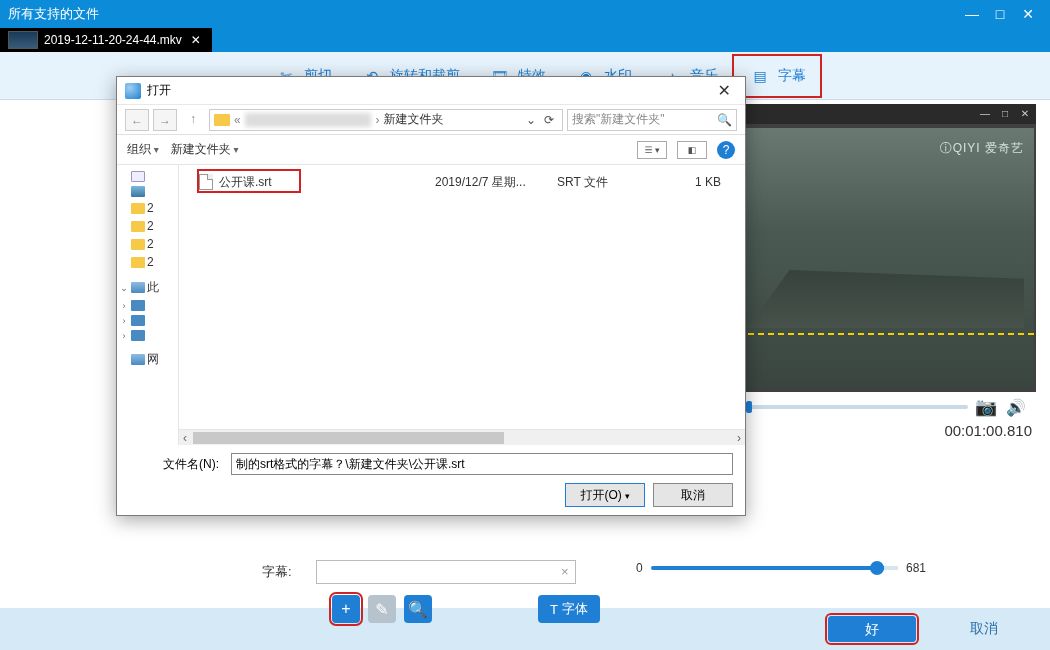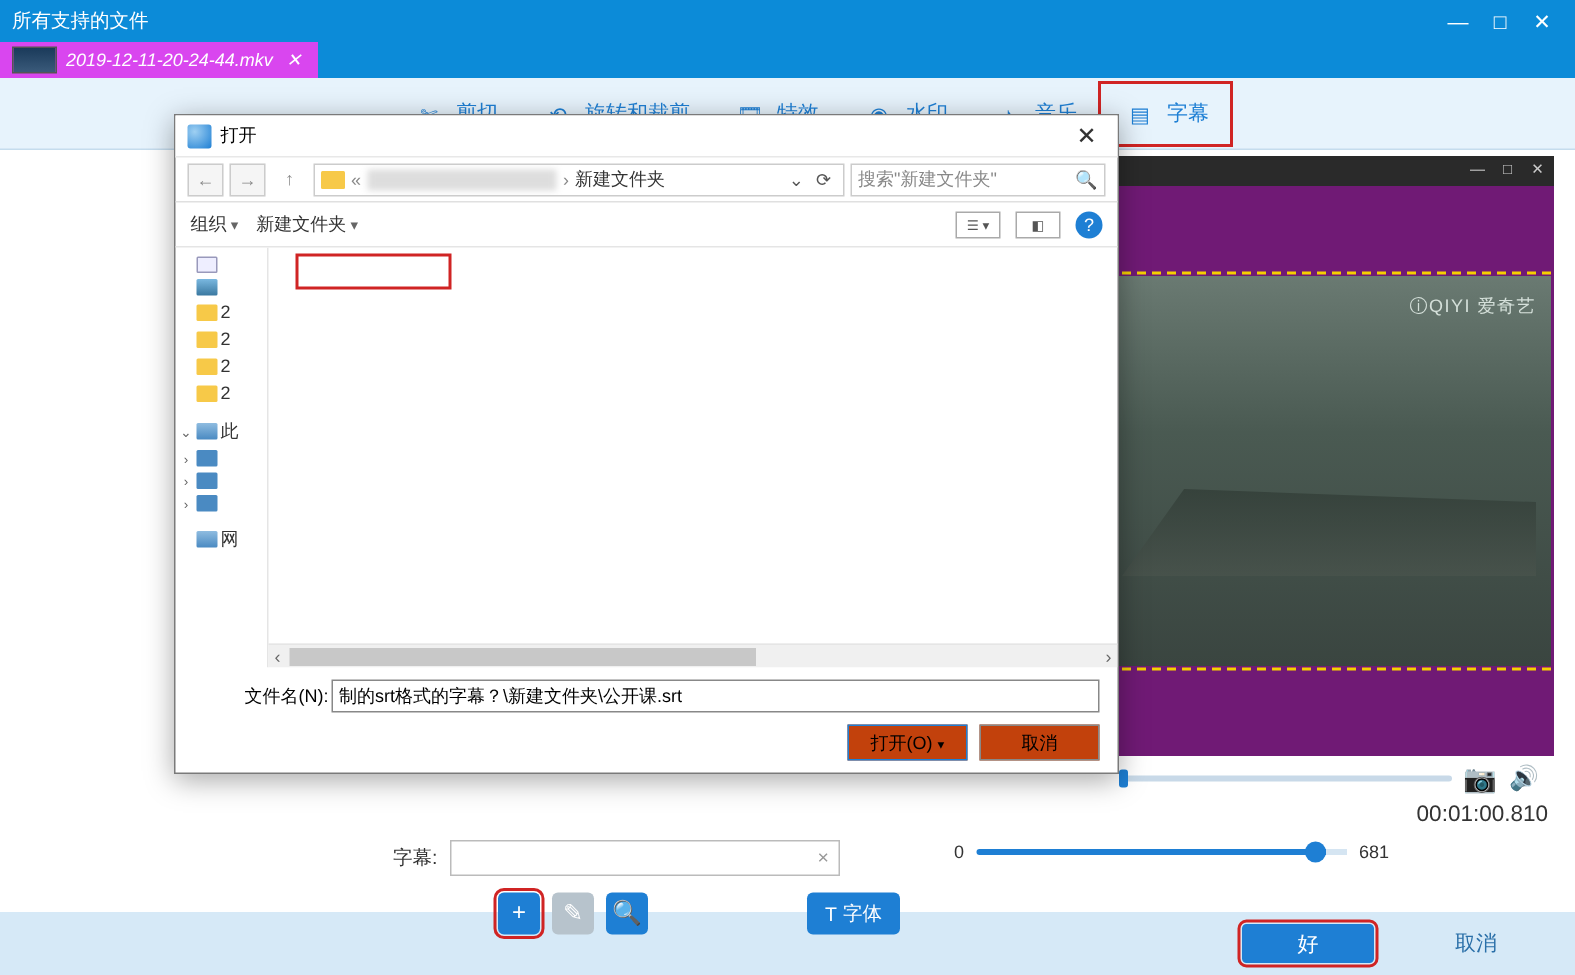--- a/index.html
+++ b/index.html
@@ -3,46 +3,46 @@
 <meta charset="utf-8">
 <style>
 * { margin: 0; padding: 0; box-sizing: border-box; font-family: "Microsoft YaHei", sans-serif; }
 body { width: 1050px; height: 650px; overflow: hidden; background: #fff; }
 
 .titlebar { height: 28px; background: #0c8bd8; color: #fff; display: flex; align-items: center; padding: 0 8px; font-size: 13px; }
 .titlebar .spacer { flex: 1; }
 .titlebar .win-btn { width: 28px; text-align: center; cursor: pointer; font-size: 14px; }
 
 .file-row { height: 24px; background: #0c8bd8; display: flex; align-items: center; }
-.file-tab { background: #d946ef; color: #fff; display: flex; align-items: center; padding: 0 8px; height: 24px; font-size: 12px; gap: 6px; font-style: italic; }
+.file-tab { background: #000000; color: #fff; display: flex; align-items: center; padding: 0 8px; height: 24px; font-size: 12px; gap: 6px; }
 .file-tab .thumb { width: 30px; height: 18px; background: linear-gradient(#1a3a5a,#3a5a7a); border: 1px solid #555; }
 .file-tab .x { cursor: pointer; padding: 0 3px; }
 
 .toolbar { height: 48px; background: #e7f3fc; display: flex; align-items: center; padding: 0 30px 0 260px; gap: 0; border-bottom: 1px solid #c5dced; }
 .tool-btn { display: flex; align-items: center; gap: 6px; padding: 0 14px; height: 44px; color: #1e7fd4; font-size: 14px; cursor: pointer; }
 .tool-btn.sel { border: 2px solid #d02424; }
 .tool-ico { width: 24px; height: 24px; display: inline-flex; align-items: center; justify-content: center; }
 
 .main { position: relative; height: 508px; background: #fff; }
 .preview { position: absolute; right: 14px; top: 4px; width: 300px; }
 .preview-head { height: 20px; background: #2a2a2a; display: flex; justify-content: flex-end; align-items: center; padding: 0 4px; gap: 6px; }
 .preview-head span { width: 14px; height: 14px; color: #ccc; font-size: 10px; text-align: center; line-height: 14px; cursor: pointer; }
-.preview-vid { height: 380px; background: #701a75; display: flex; flex-direction: column; justify-content: center; position: relative; }
+.preview-vid { height: 268px; background: #404040; display: flex; flex-direction: column; justify-content: center; position: relative; }
 .vid-img { height: 260px; margin: 0 2px; background: linear-gradient(#6a7a72 0%, #4a5a52 40%, #3a4540 100%); position: relative; }
 .vid-water { position: absolute; top: 12px; right: 10px; color: #d5e0da; font-size: 12px; letter-spacing: 1px; }
 .vid-roof { position: absolute; bottom: 60px; left: 10px; right: 10px; height: 58px; background: linear-gradient(#2f3a34,#4a544d); clip-path: polygon(0 100%, 15% 0, 100% 15%, 100% 100%); opacity: .7; }
 .vid-dash { position: absolute; left: 2px; right: 2px; border-top: 2px dashed #f5d000; }
 .timeline { display: flex; align-items: center; gap: 8px; padding: 4px 10px; }
 .timeline .track { flex: 1; height: 4px; background: #c8d9e8; border-radius: 2px; position: relative; }
 .timeline .track::before { content: ''; position: absolute; left: 0; width: 6px; height: 12px; top: -4px; background: #1e7fd4; border-radius: 2px; }
 .time-lbl { font-size: 15px; color: #333; }
 .cam-ico { color: #1e7fd4; font-size: 18px; }
 .snd-ico { color: #1e7fd4; font-size: 16px; }
 
-.sub-panel { position: absolute; left: 262px; top: 460px; display: flex; align-items: center; gap: 8px; }
+.sub-panel { position: absolute; left: 262px; top: 460px; display: flex; align-items: center; gap: 24px; }
 .sub-panel label { font-size: 13px; color: #333; }
 .sub-input { width: 260px; height: 24px; border: 1px solid #bbb; padding: 0 22px 0 6px; font-size: 12px; position: relative; }
 .sub-input .clr { position: absolute; right: 6px; top: 3px; color: #999; cursor: pointer; font-size: 13px; }
 
 .sub-btns { position: absolute; left: 332px; top: 495px; display: flex; gap: 8px; align-items: center; }
 .sq-btn { width: 28px; height: 28px; border-radius: 4px; display: flex; align-items: center; justify-content: center; color: #fff; cursor: pointer; font-size: 16px; }
 .sq-add { background: #1e7fd4; outline: 2px solid #d02424; outline-offset: 1px; }
 .sq-edit { background: #b7c3cc; }
 .sq-search { background: #1e7fd4; }
 .font-btn { margin-left: 98px; height: 28px; padding: 0 12px; background: #1e7fd4; color: #fff; border-radius: 4px; display: flex; align-items: center; gap: 4px; font-size: 13px; cursor: pointer; }
@@ -105,27 +105,27 @@
 .file-list { flex: 1; padding: 6px 0 0 20px; position: relative; }
 .file-row-item { display: flex; align-items: center; height: 22px; color: #333; cursor: pointer; }
 .file-hl { position: absolute; left: 18px; top: 4px; width: 104px; height: 24px; border: 2px solid #d02424; pointer-events: none; }
 .f-ico { width: 14px; height: 16px; background: #fff; border: 1px solid #999; margin-right: 6px; position: relative; }
 .f-ico::before { content: ''; position: absolute; right: -1px; top: -1px; width: 5px; height: 5px; background: #eee; border-left: 1px solid #999; border-bottom: 1px solid #999; }
 
 .scroll-h { height: 16px; border-top: 1px solid #e5e5e5; background: #f0f0f0; display: flex; align-items: center; }
 .scroll-h .thumb-h { width: 55%; height: 12px; background: #c8c8c8; margin-left: 2px; }
 
 .dlg-foot { padding: 8px 12px; display: flex; flex-direction: column; gap: 8px; }
-.fn-row { display: flex; align-items: center; gap: 2px; justify-content: center; }
+.fn-row { display: flex; align-items: center; gap: 12px; justify-content: center; }
 .fn-row label { width: 90px; text-align: right; }
 .fn-input { flex: 1; height: 22px; border: 1px solid #888; padding: 0 4px; font-size: 12px; }
 .filter-sel { width: 184px; height: 22px; border: 1px solid #888; padding: 0 4px; display: flex; align-items: center; cursor: pointer; }
 .filter-sel::after { content: '⌄'; margin-left: auto; color: #555; }
 .btn-row { display: flex; justify-content: flex-end; gap: 8px; }
-.dlg-btn { width: 80px; height: 24px; border: 1px solid #888; background: #c2410c; text-align: center; line-height: 22px; cursor: pointer; }
+.dlg-btn { width: 80px; height: 24px; border: 1px solid #888; background: #e5e5e5; text-align: center; line-height: 22px; cursor: pointer; }
 .dlg-btn.primary { border: 1px solid #1e7fd4; }
 </style>
 </head>
 <body>
 
 <div class="titlebar">
   <span>所有支持的文件</span>
   <span class="spacer"></span>
   <span class="win-btn">—</span>
   <span class="win-btn">□</span>
@@ -307,20 +307,27 @@
         </div>
       <div class="tree-item" style="margin-top:6px">
           <span class="exp"></span>
           <span class="ico pc"></span>
           <span>网</span>
         </div>
     </div>
     <div class="file-area">
       <div class="file-list">
         <div class="file-hl"></div>
+        <div class="file-row-item">
+          <span class="f-ico"></span>
+          <span class="c-name" style="width:216px">公开课.srt</span>
+          <span class="c-date">2019/12/7 星期...</span>
+          <span class="c-type">SRT 文件</span>
+          <span class="c-size">1 KB</span>
+        </div>
       </div>
       <div class="scroll-h">
         <span style="padding:0 4px;color:#666">‹</span>
         <div class="thumb-h"></div>
         <span style="margin-left:auto;padding:0 4px;color:#666">›</span>
       </div>
     </div>
   </div>
   <div class="dlg-foot">
     <div class="fn-row">

